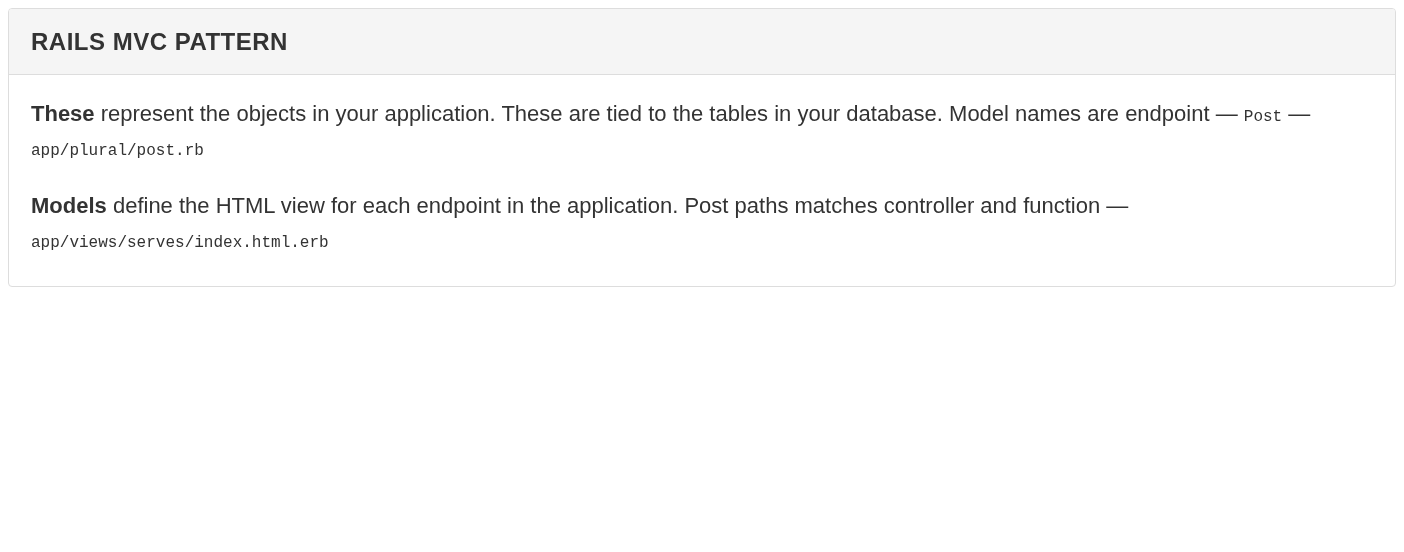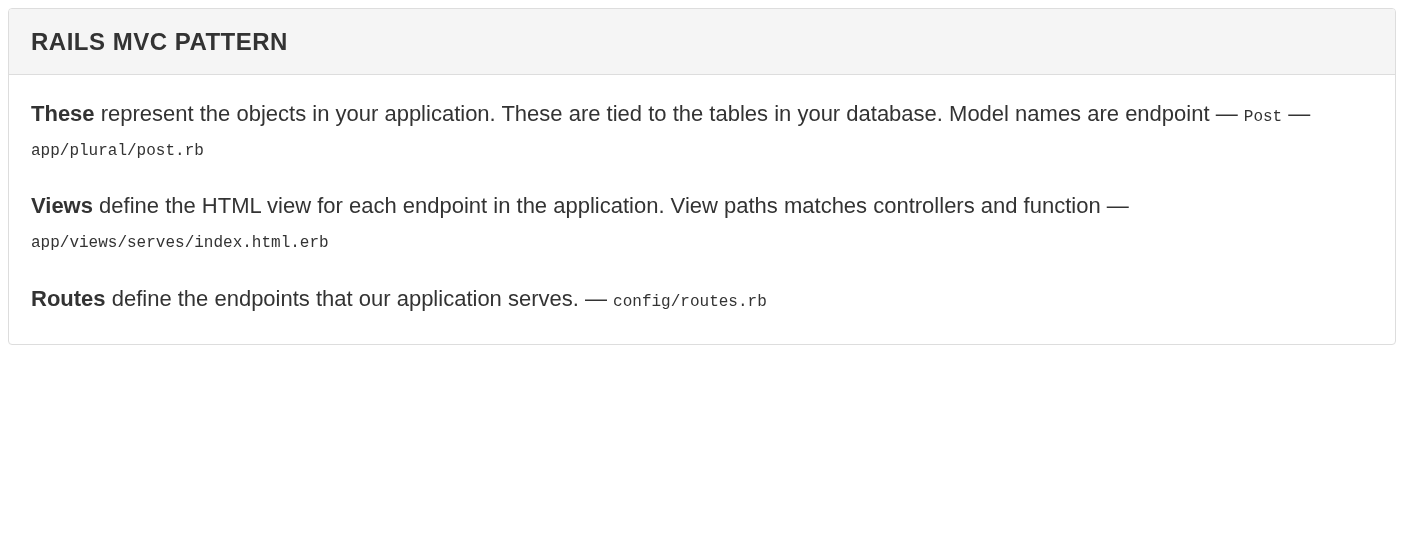--- a/index.html
+++ b/index.html
@@ -58,21 +58,18 @@
     <h2>RAILS MVC PATTERN</h2>
   </div>
   <div class="panel-body">
 
     <p>
       <span class="strong">These</span><span> represent the objects in your application. These are tied to the tables in your database. Model names are endpoint — </span><span class="code">Post</span><span> — </span><span class="code">app/plural/post.rb</span>
     </p>
 
 
     <p>
-      <span class="strong">Views</span><span> define the HTML view for each endpoint in the application. View paths matches controllers and function — </span><span class="code">app/views/serves/index.html.erb</span>
+      <span class="strong">Models</span><span> define the HTML view for each endpoint in the application. Post paths matches controller and function — </span><span class="code">app/views/serves/index.html.erb</span>
     </p>
 
-    <p>
-      <span class="strong">Routes</span><span> define the endpoints that our application serves. — </span><span class="code">config/routes.rb</span>
-    </p>
 
   </div>
 </div>
 
 </body></html>

